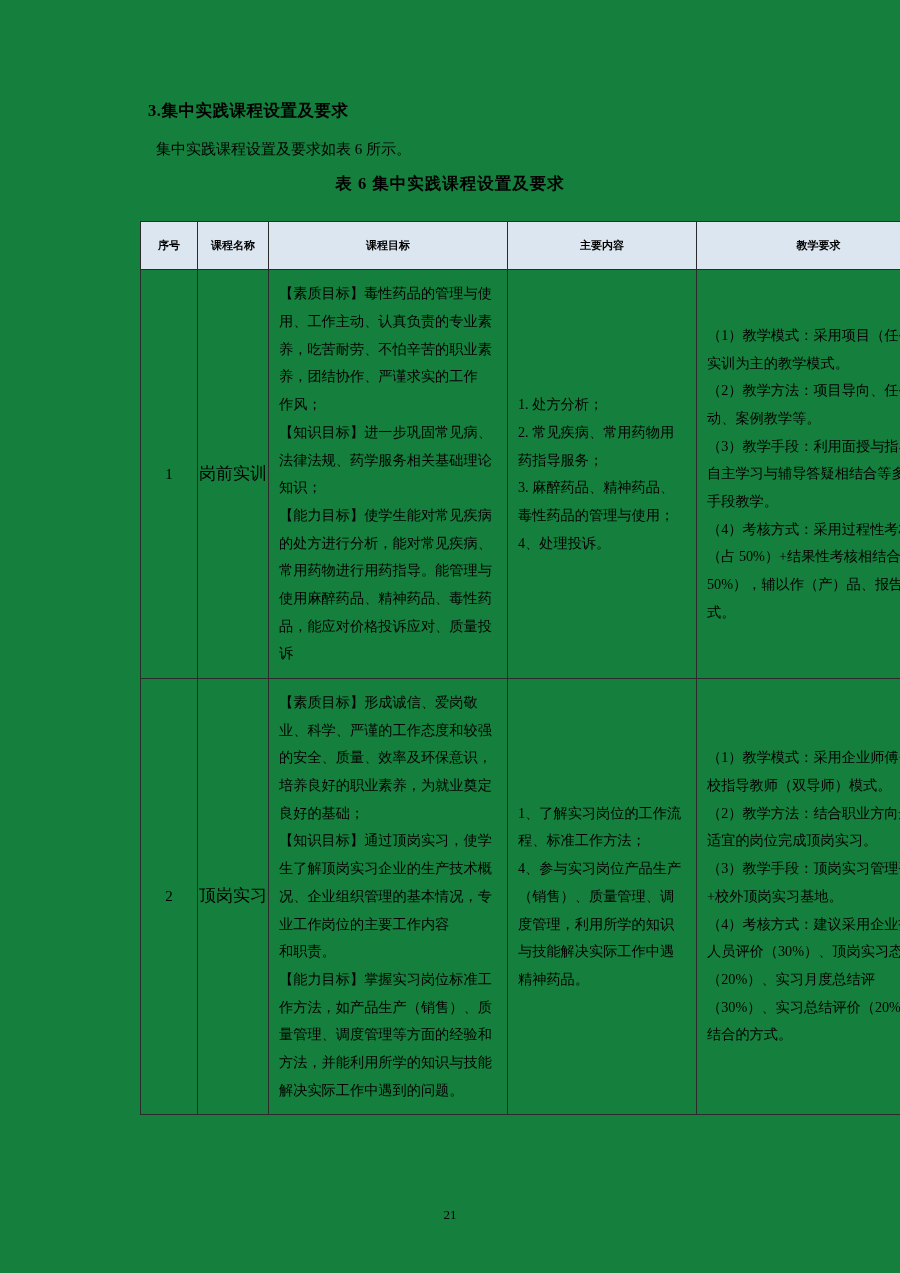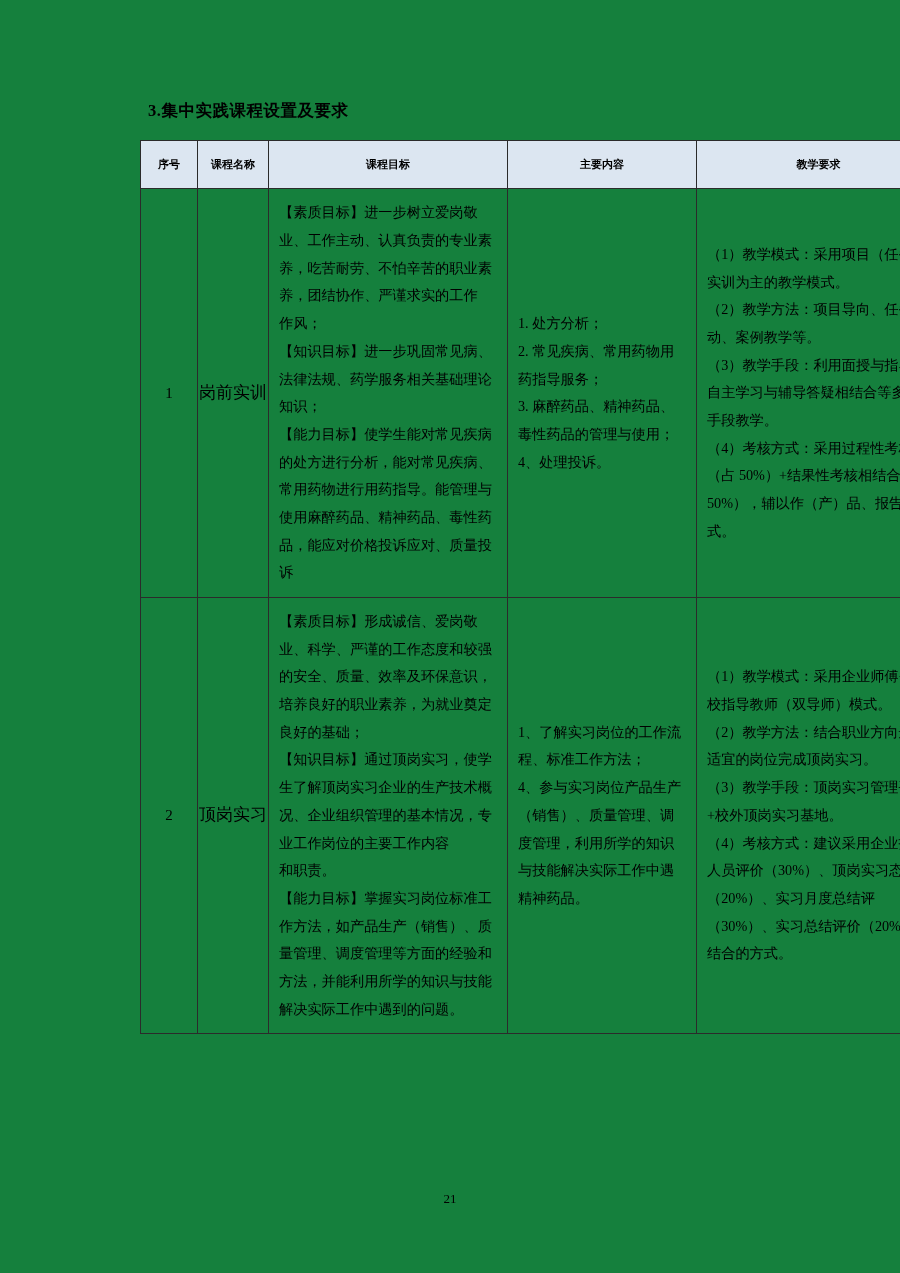--- a/index.html
+++ b/index.html
@@ -78,53 +78,55 @@
     line-height: 1.95;
     padding: 10px 8px 10px 10px;
     text-align: left;
     vertical-align: middle;
   }
   td.cell-body p {
     margin: 0;
   }
   .page-number {
     position: absolute;
-    bottom: 66px;
+    bottom: 50px;
     left: 0;
     right: 0;
     text-align: center;
     font-size: 13px;
     color: #000;
   }
 </style>
 </head>
 <body>
 
 <div class="page">
 
   <h3 class="heading">3.集中实践课程设置及要求</h3>
 
+  <p class="intro">集中实践课程设置及要求如表 6 所示。</p>
 
+  <p class="table-title">表 6   集中实践课程设置及要求</p>
 
   <table class="course-table">
     <thead>
       <tr>
         <th class="col-no">序号</th>
         <th class="col-name">课程名称</th>
         <th class="col-goal">课程目标</th>
         <th class="col-content">主要内容</th>
         <th class="col-req">教学要求</th>
       </tr>
     </thead>
     <tbody>
       <tr>
         <td class="cell-no">1</td>
         <td class="cell-name">岗前实训</td>
         <td class="cell-body">
-            <p>【素质目标】进一步树立爱岗敬业、工作主动、认真负责的专业素养，吃苦耐劳、不怕辛苦的职业素养，团结协作、严谨求实的工作</p>
+            <p>【素质目标】毒性药品的管理与使用、工作主动、认真负责的专业素养，吃苦耐劳、不怕辛苦的职业素养，团结协作、严谨求实的工作</p>
             <p>作风；</p>
             <p>【知识目标】进一步巩固常见病、法律法规、药学服务相关基础理论知识；</p>
             <p>【能力目标】使学生能对常见疾病的处方进行分析，能对常见疾病、常用药物进行用药指导。能管理与使用麻醉药品、精神药品、毒性药品，能应对价格投诉应对、质量投诉</p>
           </td>
         <td class="cell-body">
             <p>1. 处方分析；</p>
             <p>2. 常见疾病、常用药物用药指导服务；</p>
             <p>3. 麻醉药品、精神药品、毒性药品的管理与使用；</p>
             <p>4、处理投诉。</p>
           </td>

